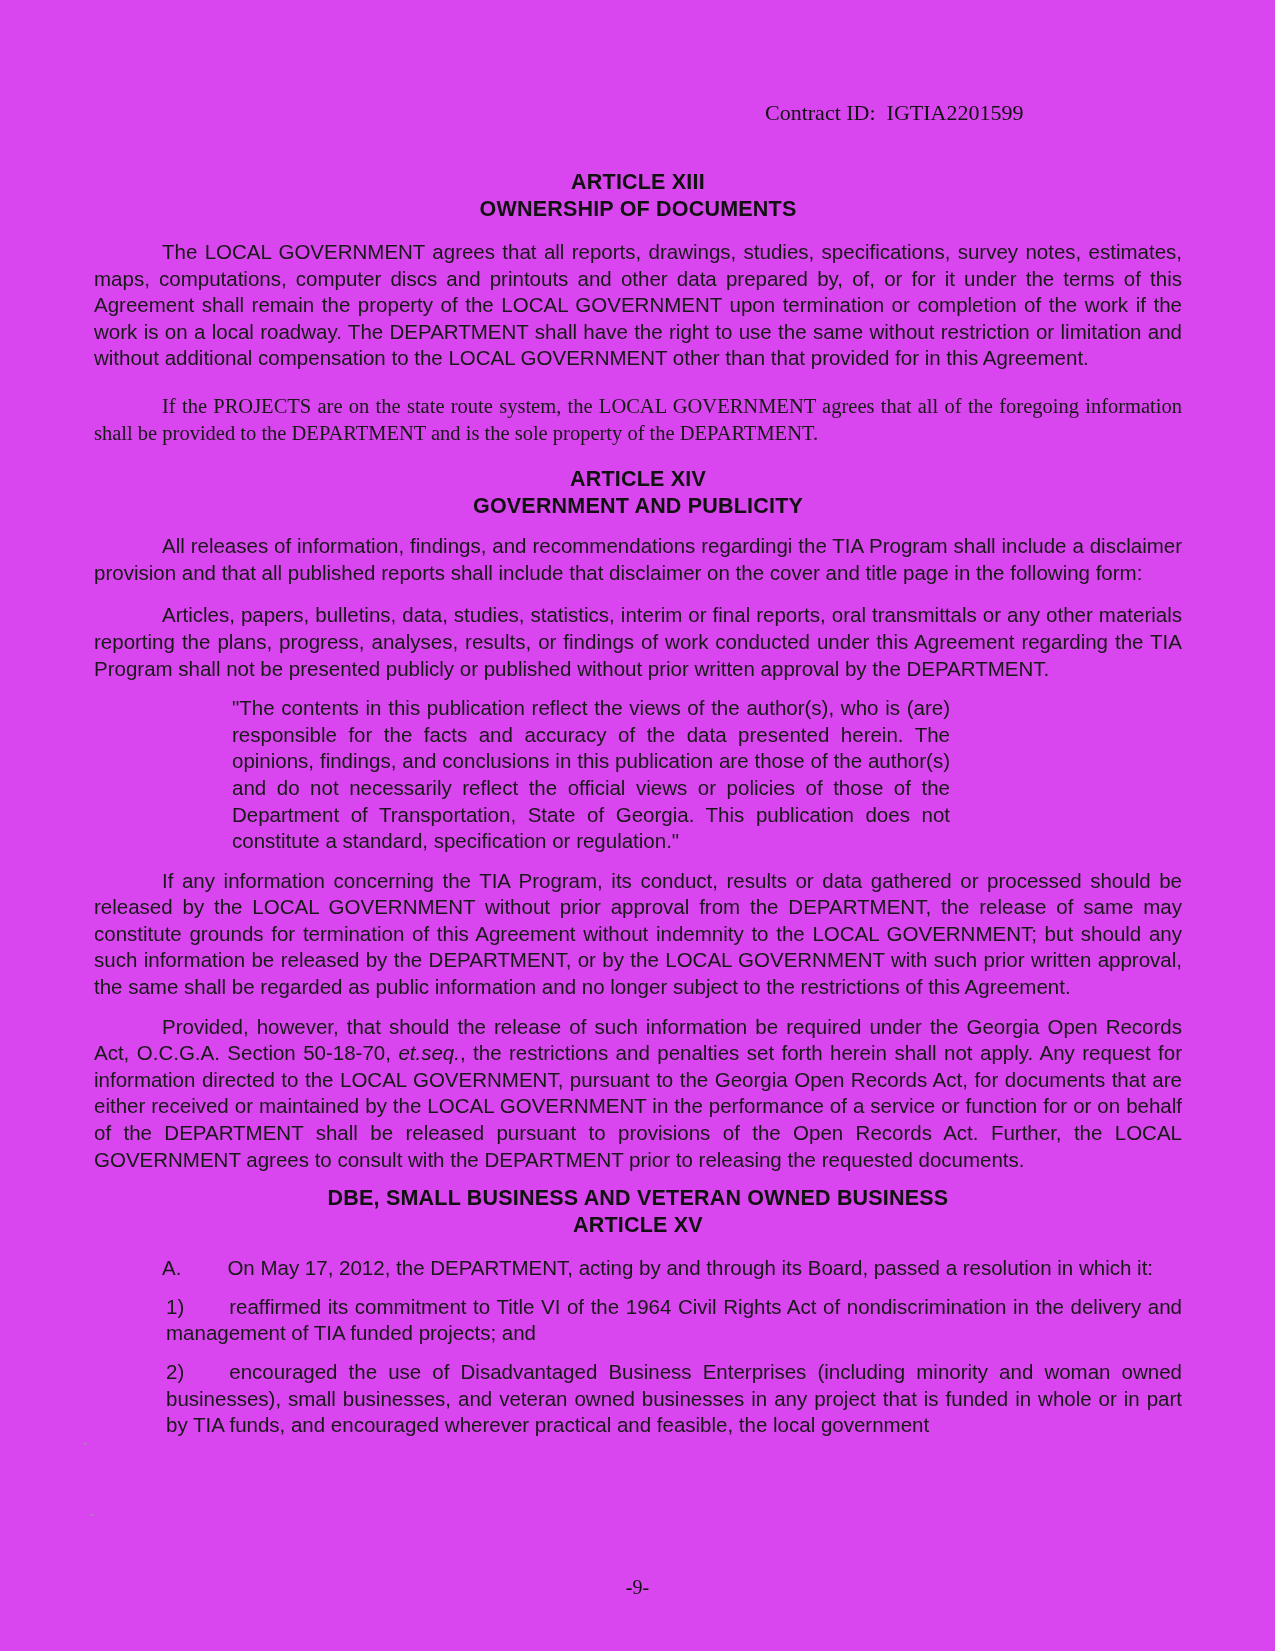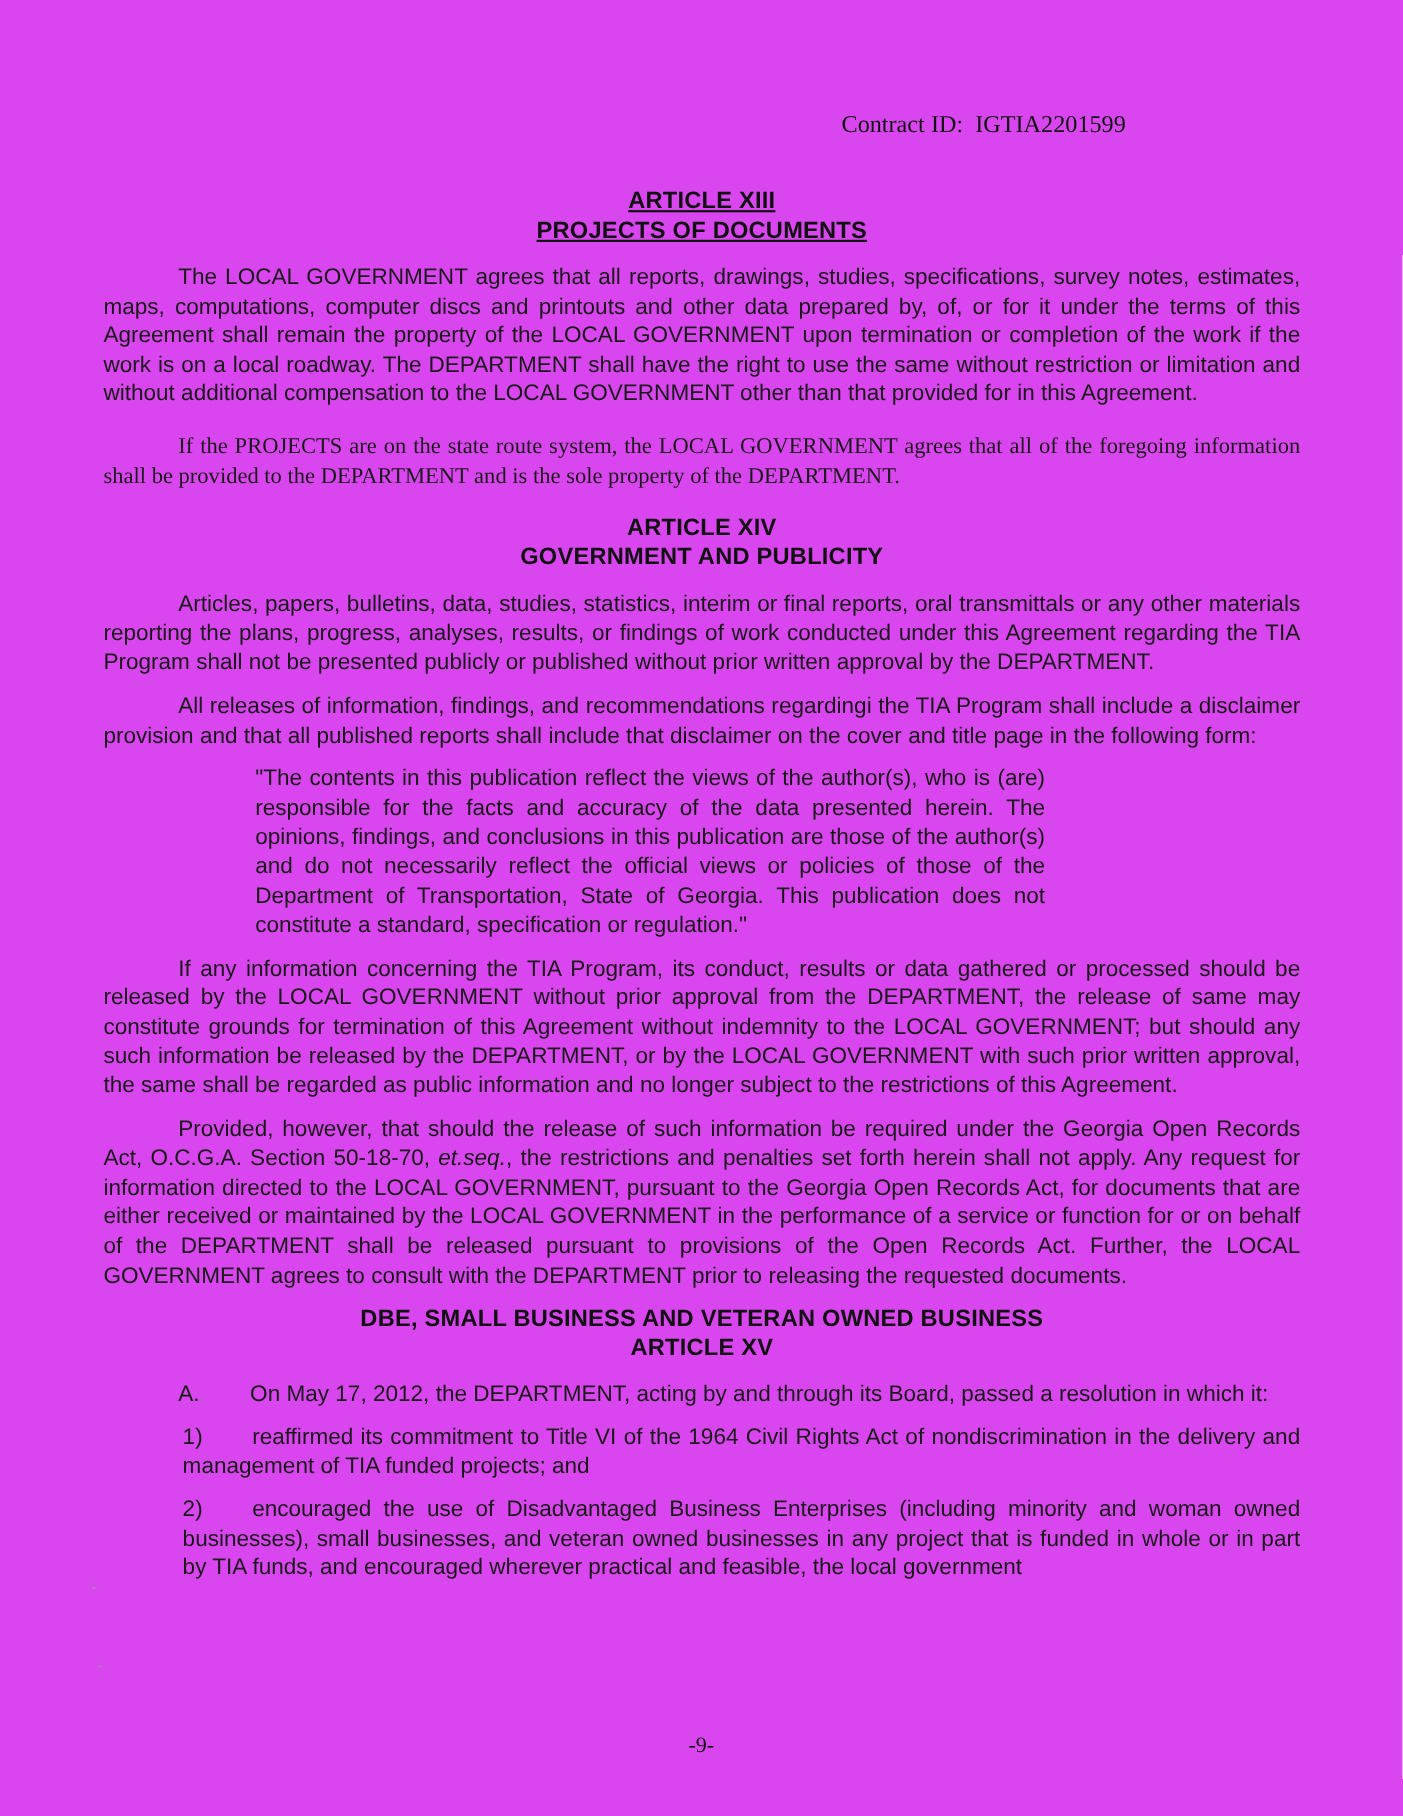--- a/index.html
+++ b/index.html
@@ -32,21 +32,21 @@
     color: #121212;
   }
   .article-heading {
     text-align: center;
     font-weight: bold;
     font-size: 21.5px;
     line-height: 27px;
     color: #111111;
     letter-spacing: 0.2px;
   }
-  .h13 { margin-top: 44px; text-decoration: underline; }
+  .h13 { margin-top: 44px; }
   .h14 { margin-top: 20px; }
   .h15 { margin-top: 12px; }
   .body-para {
     margin: 0;
     font-size: 20.5px;
     line-height: 26.6px;
     text-align: justify;
     color: #191919;
   }
   .indent { text-indent: 68px; }
@@ -88,35 +88,35 @@
 </head>
 <body>
 
 <div class="page">
   <div class="content">
 
     <div class="contract-id">Contract ID:  IGTIA2201599</div>
 
     <div class="article-heading h13">
       <div>ARTICLE XIII</div>
-      <div>PROJECTS OF DOCUMENTS</div>
+      <div>OWNERSHIP OF DOCUMENTS</div>
     </div>
 
     <p class="body-para indent mt-med">The LOCAL GOVERNMENT agrees that all reports, drawings, studies, specifications, survey notes, estimates, maps, computations, computer discs and printouts and other data prepared by, of, or for it under the terms of this Agreement shall remain the property of the LOCAL GOVERNMENT upon termination or completion of the work if the work is on a local roadway.  The DEPARTMENT shall have the right to use the same without restriction or limitation and without additional compensation to the LOCAL GOVERNMENT other than that provided for in this Agreement.</p>
 
     <p class="body-para indent mt-big">If the PROJECTS are on the state route system, the LOCAL GOVERNMENT agrees that all of the foregoing information shall be provided to the DEPARTMENT and is the sole property of the DEPARTMENT.</p>
 
     <div class="article-heading h14">
       <div>ARTICLE XIV</div>
       <div>GOVERNMENT AND PUBLICITY</div>
     </div>
 
+    <p class="body-para indent mt-std">All releases of information, findings, and recommendations regardingi the TIA Program shall include a disclaimer provision and that all published reports shall include that disclaimer on the cover and title page in the following form:</p>
+
     <p class="body-para indent mt-med">Articles, papers, bulletins, data, studies, statistics, interim or final reports, oral  transmittals or any other materials reporting the plans, progress, analyses, results, or findings of work conducted under this Agreement regarding the TIA Program shall not be presented publicly or published without prior written approval by the DEPARTMENT.</p>
-
-    <p class="body-para indent mt-std">All releases of information, findings, and recommendations regardingi the TIA Program shall include a disclaimer provision and that all published reports shall include that disclaimer on the cover and title page in the following form:</p>
 
     <p class="body-para quote">"The contents in this publication reflect the views of the author(s), who is (are) responsible for the facts and accuracy of the data presented herein.  The opinions, findings, and conclusions in this publication are those of the author(s) and do not necessarily reflect the official views or policies of those of the Department of Transportation, State of Georgia.  This publication does not constitute a standard, specification or regulation."</p>
 
     <p class="body-para indent mt-std">If any information concerning the TIA Program, its conduct, results or data gathered or processed should be released by the LOCAL GOVERNMENT without prior approval from the DEPARTMENT, the release of same may constitute grounds for termination of this Agreement without indemnity to the LOCAL GOVERNMENT; but should any such information be released by the DEPARTMENT, or by the LOCAL GOVERNMENT with such prior written approval, the same shall be regarded as public information and no longer subject to the restrictions of this Agreement.</p>
 
     <p class="body-para indent mt-std"><span>Provided, however, that should the release of such information be required under the Georgia Open Records Act, O.C.G.A. Section 50-18-70, </span><span class="italic">et.seq.</span><span>, the restrictions and penalties set forth herein shall not apply.  Any request for information directed to the LOCAL GOVERNMENT, pursuant to the Georgia Open Records Act, for documents that are either received or maintained by the LOCAL GOVERNMENT in the performance of a service or function for or on behalf of the DEPARTMENT shall be released pursuant to provisions of the Open Records Act.  Further, the LOCAL GOVERNMENT agrees to consult with the DEPARTMENT prior to releasing the requested documents.</span></p>
 
     <div class="article-heading h15">
       <div>DBE, SMALL BUSINESS AND VETERAN OWNED BUSINESS</div>
       <div>ARTICLE XV</div>

